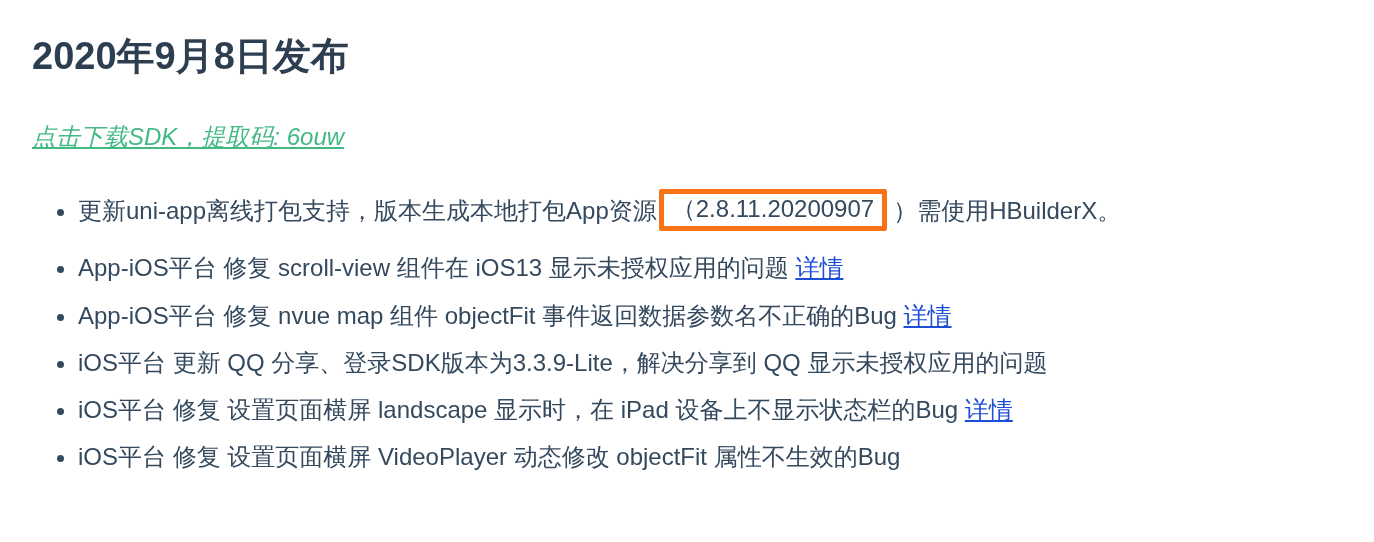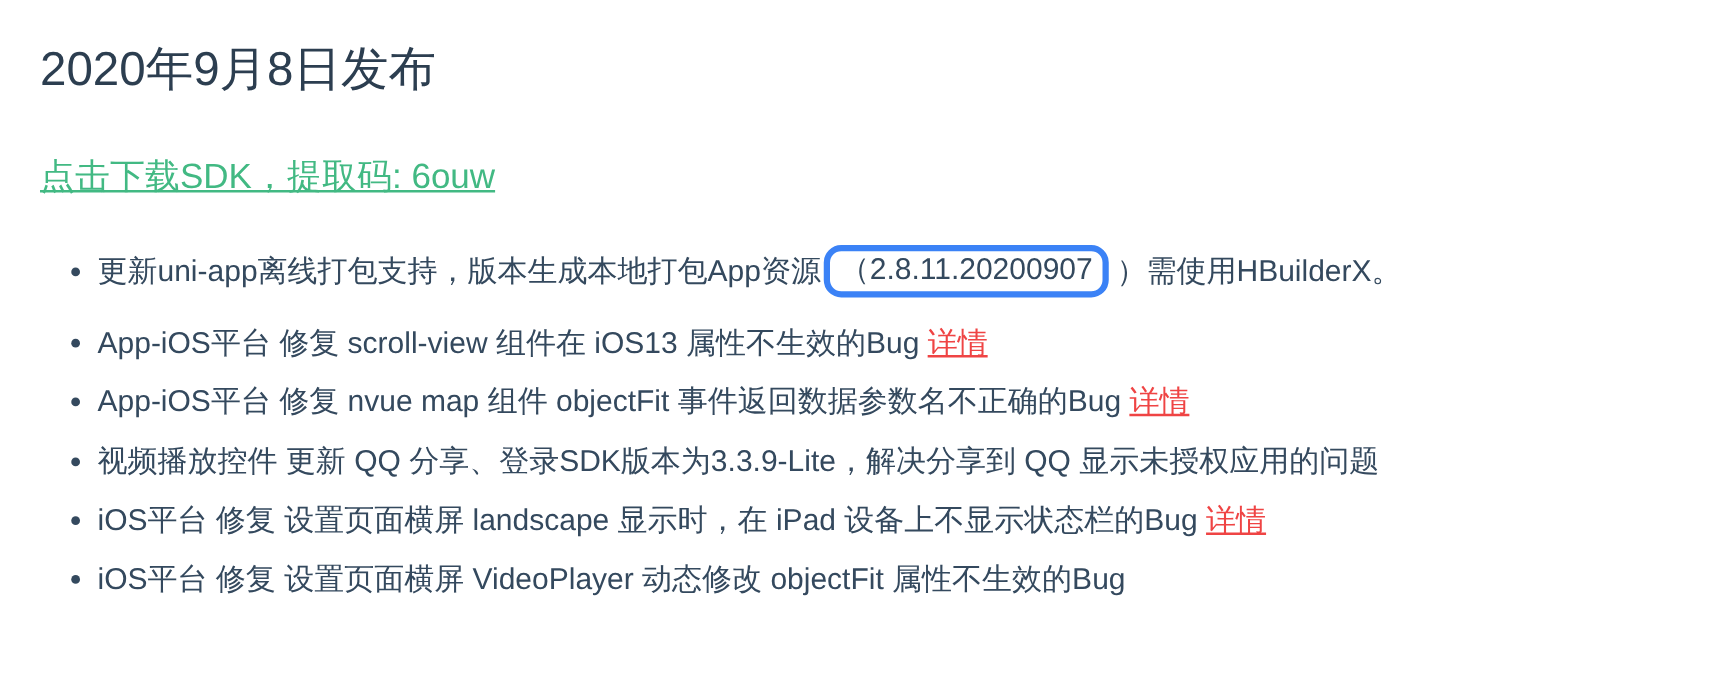--- a/index.html
+++ b/index.html
@@ -6,50 +6,51 @@
     body {
       background: #ffffff;
       font-family: -apple-system, BlinkMacSystemFont, "Segoe UI", "PingFang SC", "Hiragino Sans GB", "Microsoft YaHei", sans-serif;
       color: #34495e;
       padding: 24px 32px;
       font-size: 24px;
       line-height: 1.7;
     }
     h2.release-title {
       font-size: 38px;
-      font-weight: 400;
+      font-weight: 700;
       color: #2c3e50;
       margin-bottom: 28px;
     }
     a.dl-link {
       color: #42b983;
       text-decoration: underline;
-      font-size: 28px;
+      font-size: 24px;
       font-weight: 500;
       display: inline-block;
       margin-bottom: 34px;
+      font-style: italic;
     }
     ul.notes {
       list-style: disc;
       padding-left: 46px;
     }
     ul.notes li {
       color: #34495e;
       font-size: 24px;
       line-height: 1.05;
       margin-bottom: 22px;
     }
     a.detail-link {
-      color: #ef4444;
+      color: #1d4ed8;
       text-decoration: underline;
     }
     .hl-box {
       display: inline-block;
-      border: 5px solid #3b82f6;
-      border-radius: 14px;
+      border: 5px solid #f97316;
+      border-radius: 2px;
       padding: 0px 8px 2px 8px;
       margin: 0 6px 0 2px;
       line-height: 1.25;
       position: relative;
       top: -2px;
     }
   </style>
 </head>
 <body>
 
@@ -57,27 +58,27 @@
 
 <h2 class="release-title">2020年9月8日发布</h2>
 
 <a href="#" class="dl-link">点击下载SDK，提取码: 6ouw</a>
 
 <ul class="notes">
   <li>
     <span>更新uni-app离线打包支持，版本生成本地打包App资源</span><span class="hl-box"><span>（</span><span>2.8.11.20200907</span></span><span>）需使用HBuilderX。</span>
   </li>
   <li>
-    <span>App-iOS平台 修复 scroll-view 组件在 iOS13 属性不生效的Bug </span><a href="#" class="detail-link">详情</a>
+    <span>App-iOS平台 修复 scroll-view 组件在 iOS13 显示未授权应用的问题 </span><a href="#" class="detail-link">详情</a>
   </li>
   <li>
     <span>App-iOS平台 修复 nvue map 组件 objectFit 事件返回数据参数名不正确的Bug </span><a href="#" class="detail-link">详情</a>
   </li>
   <li>
-    <span>视频播放控件 更新 QQ 分享、登录SDK版本为3.3.9-Lite，解决分享到 QQ 显示未授权应用的问题</span>
+    <span>iOS平台 更新 QQ 分享、登录SDK版本为3.3.9-Lite，解决分享到 QQ 显示未授权应用的问题</span>
   </li>
   <li>
     <span>iOS平台 修复 设置页面横屏 landscape 显示时，在 iPad 设备上不显示状态栏的Bug </span><a href="#" class="detail-link">详情</a>
   </li>
   <li>
     <span>iOS平台 修复 设置页面横屏 VideoPlayer 动态修改 objectFit 属性不生效的Bug</span>
   </li>
 </ul>
 
 

